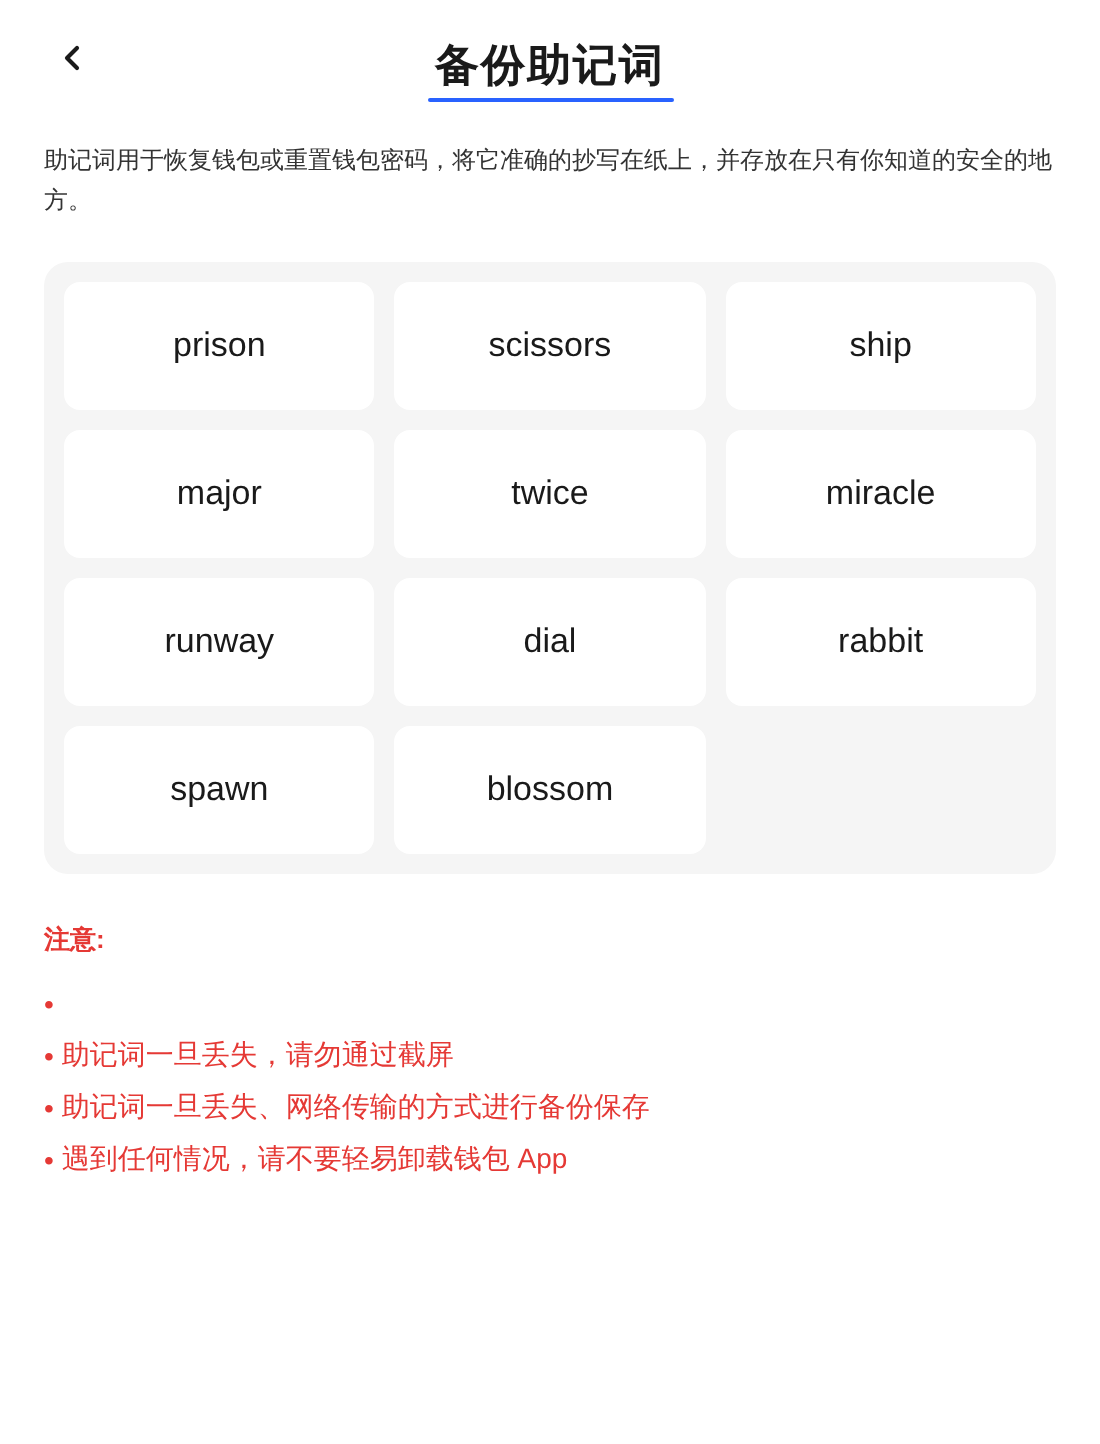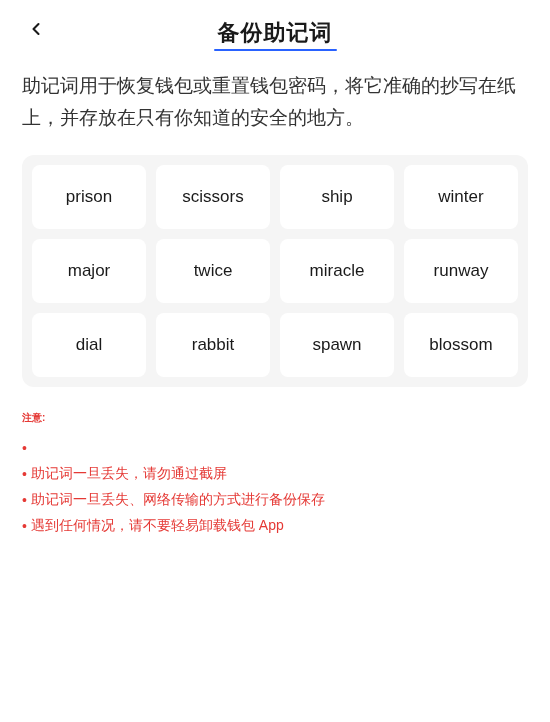--- a/index.html
+++ b/index.html
@@ -58,35 +58,35 @@
       left: -4px;
       right: -4px;
       bottom: -3px;
       height: 2.5px;
       background: #2962ff;
       border-radius: 1px;
     }
 
     .description {
       margin: 8px 22px 20px;
-      font-size: 19px;
+      font-size: 12px;
       color: #333;
       line-height: 1.7;
     }
 
     .mnemonic-grid-container {
       margin: 0 22px;
       background: #f5f5f5;
       border-radius: 12px;
       padding: 10px;
     }
 
     .mnemonic-grid {
       display: grid;
-      grid-template-columns: repeat(4, 1fr);
+      grid-template-columns: repeat(3, 1fr);
       gap: 10px;
     }
 
     .mnemonic-cell {
       background: #ffffff;
       border-radius: 8px;
       padding: 20px 10px;
       display: flex;
       align-items: center;
       justify-content: center;
@@ -95,21 +95,21 @@
       font-weight: 400;
       cursor: default;
       min-height: 64px;
     }
 
     .notice-section {
       margin: 24px 22px 0;
     }
 
     .notice-title {
-      font-size: 10px;
+      font-size: 13px;
       font-weight: 600;
       color: #e53935;
       margin-bottom: 10px;
     }
 
     .notice-list {
       list-style: none;
       padding: 0;
     }
 
@@ -141,21 +141,20 @@
   <span class="header-title">备份助记词</span>
 </div>
 
 <p class="description">助记词用于恢复钱包或重置钱包密码，将它准确的抄写在纸上，并存放在只有你知道的安全的地方。</p>
 
 <div class="mnemonic-grid-container">
   <div class="mnemonic-grid" id="mnemonic-grid">
   <div class="mnemonic-cell">prison</div>
       <div class="mnemonic-cell">scissors</div>
       <div class="mnemonic-cell">ship</div>
-      <div class="mnemonic-cell">winter</div>
       <div class="mnemonic-cell">major</div>
       <div class="mnemonic-cell">twice</div>
       <div class="mnemonic-cell">miracle</div>
       <div class="mnemonic-cell">runway</div>
       <div class="mnemonic-cell">dial</div>
       <div class="mnemonic-cell">rabbit</div>
       <div class="mnemonic-cell">spawn</div>
       <div class="mnemonic-cell">blossom</div>
     </div>
 </div>

